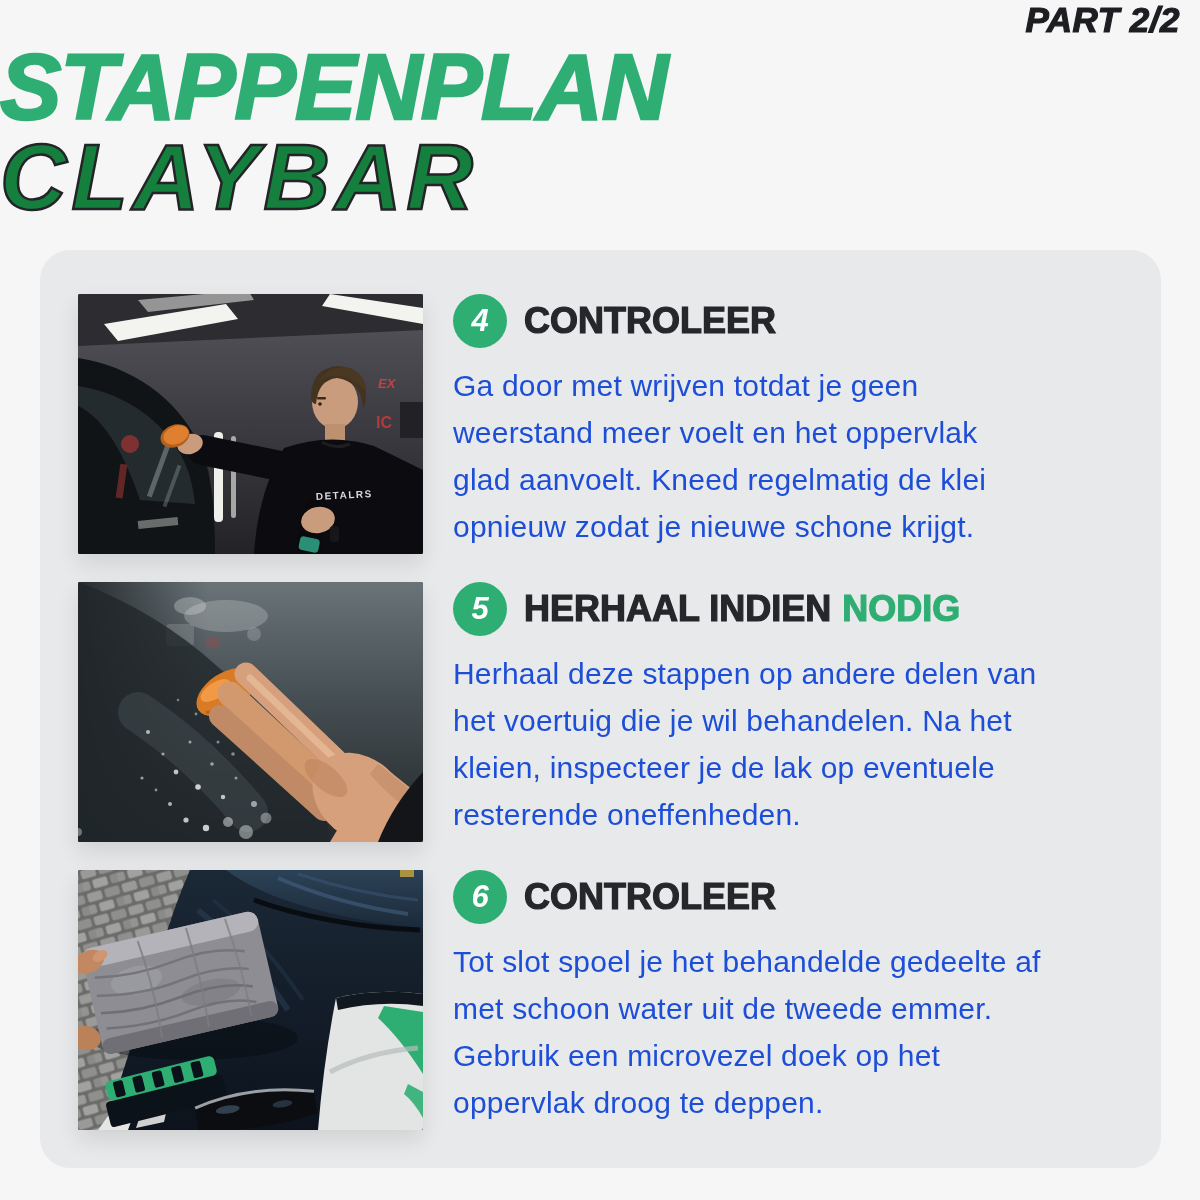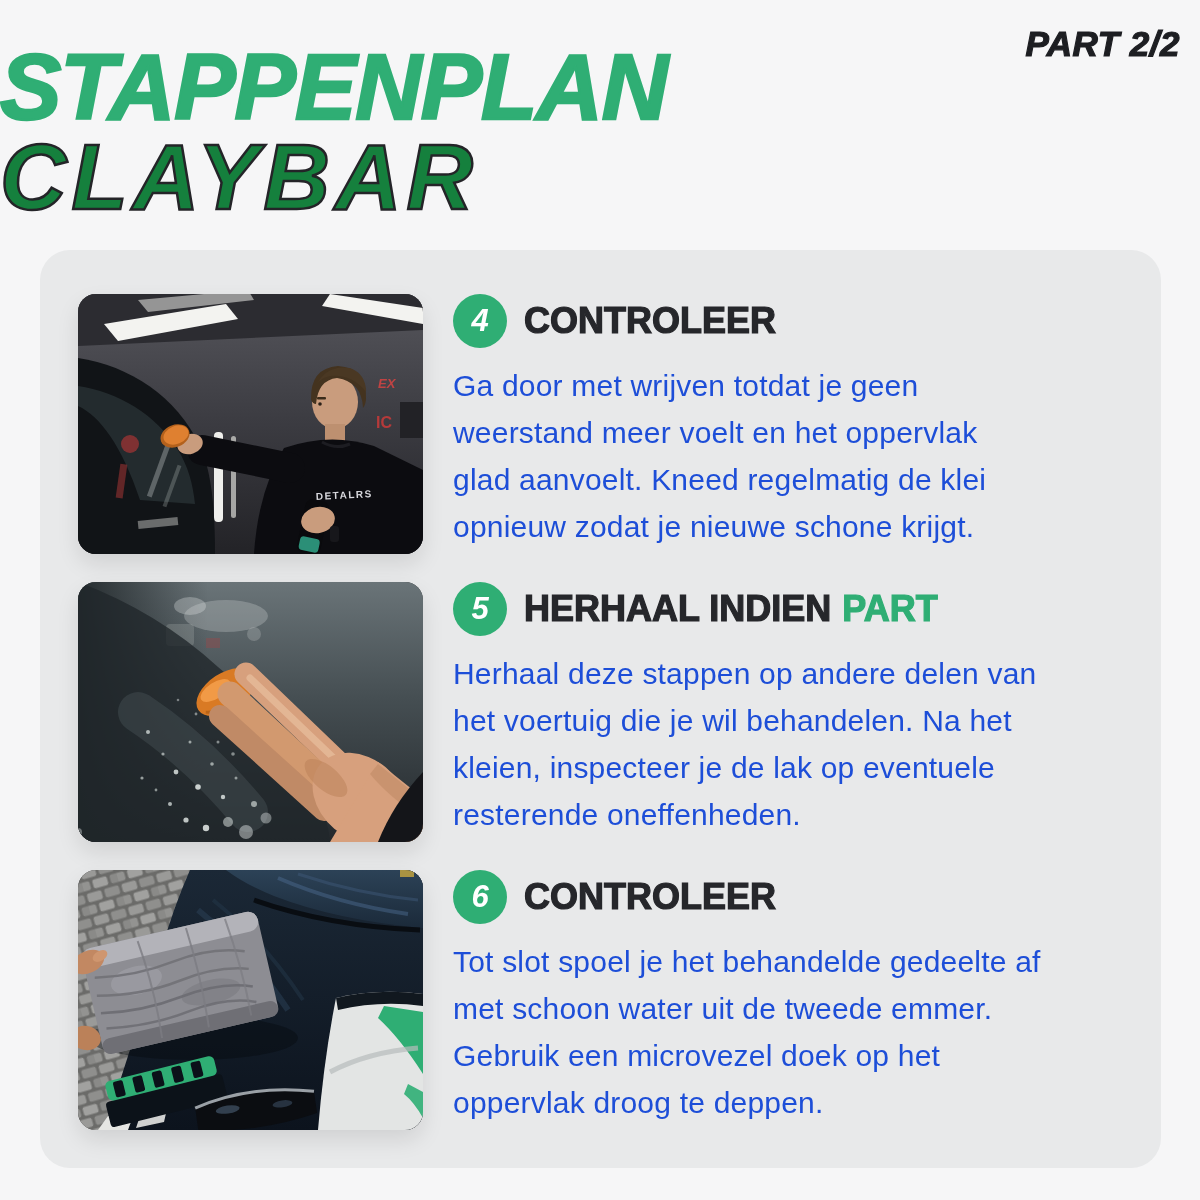--- a/index.html
+++ b/index.html
@@ -2,36 +2,36 @@
 <html><head>
 <meta charset="utf-8">
 <style>
   html,body{margin:0;padding:0;}
   body{
     width:1200px;height:1200px;position:relative;overflow:hidden;
     background:#f6f6f7;
     font-family:"Liberation Sans", sans-serif;
   }
   .part-label{
-    position:absolute;top:24px;right:20px;
+    position:absolute;top:0;right:20px;
     font-size:35px;font-weight:bold;font-style:italic;
     color:#1d1e22;-webkit-text-stroke:1.2px #1d1e22;letter-spacing:.5px;
   }
   .titles{padding-top:42px;text-align:left;}
   .title-line{display:block;font-weight:bold;font-style:italic;font-size:92px;line-height:90px;}
   .title-green{color:#2FAE74;-webkit-text-stroke:2.5px #2FAE74;letter-spacing:-1px;}
   .title-dark{color:#15803d;-webkit-text-stroke:2.5px #242428;letter-spacing:5px;}
   .card{
     position:absolute;left:40px;top:250px;width:1121px;height:918px;
     background:#e8e9ea;border-radius:30px;box-sizing:border-box;
     padding:44px 38px;display:flex;flex-direction:column;gap:28px;
   }
   .step{display:flex;gap:30px;height:260px;}
   .photo{
-    width:345px;height:260px;flex:0 0 345px;border-radius:18px;overflow:hidden;
+    width:345px;height:260px;flex:0 0 345px;border-radius:2px;overflow:hidden;
     box-shadow:0 10px 22px rgba(0,0,0,.10);background:#333;
   }
   .photo svg{display:block;width:100%;height:100%;}
   .content{flex:1;min-width:0;}
   .step-head{display:flex;align-items:center;gap:17px;height:54px;margin-bottom:14px;}
   .num-badge{
     width:54px;height:54px;border-radius:50%;background:#2FAE74;color:#ffffff;
     font-weight:bold;font-style:italic;font-size:31px;
     display:flex;align-items:center;justify-content:center;flex:0 0 54px;
   }
@@ -190,21 +190,21 @@
           <path d="M300,182 L345,218 L345,238 Q310,214 292,192 Z" fill="#c08a66" opacity="0.6"></path>
           <path d="M345,190 Q315,222 300,260 L345,260 Z" fill="#141519"></path>
         </g>
       </svg>
     </div>
     <div class="content">
       <div class="step-head">
         <div class="num-badge">5</div>
         <div class="step-title">
           <span class="dark">HERHAAL INDIEN</span>
-          <span class="green">PART</span>
+          <span class="green">NODIG</span>
         </div>
       </div>
       <div class="body-text">Herhaal deze stappen op andere delen van
 het voertuig die je wil behandelen. Na het
 kleien, inspecteer je de lak op eventuele
 resterende oneffenheden.</div>
     </div>
   </div>
 
   <div class="step">

